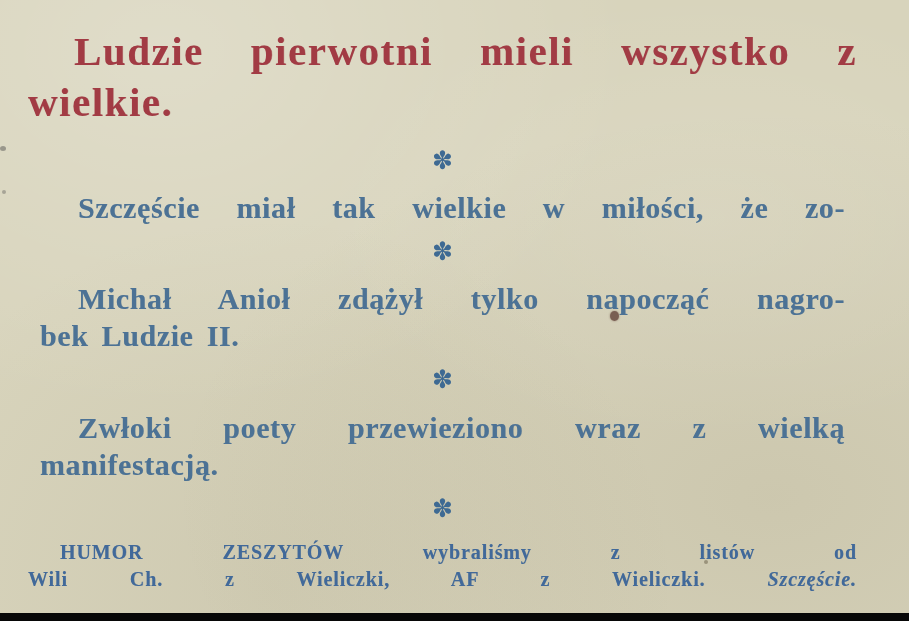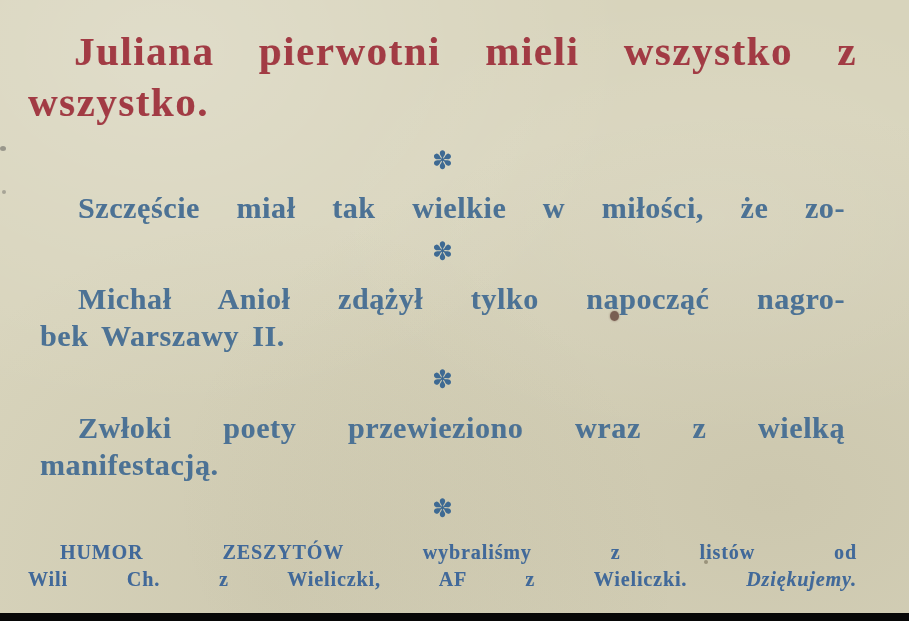--- a/index.html
+++ b/index.html
@@ -93,51 +93,51 @@
   .speck-2 { left: 0px;   top: 146px; width: 6px;  height: 5px;  background: rgba(70,70,70,0.45); }
   .speck-3 { left: 2px;   top: 190px; width: 4px;  height: 4px;  background: rgba(70,70,70,0.35); }
   .speck-4 { left: 704px; top: 560px; width: 4px;  height: 4px;  background: rgba(90,80,60,0.45); }
 </style>
 </head>
 <body>
 
 <div class="page">
 
   <h1 class="heading" style="color: rgb(162, 59, 68);">
-    <span class="h-line h-line1">Juliana pierwotni mieli wszystko z</span>
-    <span class="h-line h-line2">wszystko.</span>
+    <span class="h-line h-line1">Ludzie pierwotni mieli wszystko z</span>
+    <span class="h-line h-line2">wielkie.</span>
   </h1>
 
   <span class="ornament orn-1" style="color: rgb(62, 106, 147);">✽</span>
 
   <p class="joke joke-1" style="color: rgb(76, 114, 149);">
     <span class="line line-full line-indent">Szczęście miał tak wielkie w miłości, że zo-</span>
   </p>
 
   <span class="ornament orn-2" style="color: rgb(62, 106, 147);">✽</span>
 
   <p class="joke joke-2" style="color: rgb(76, 114, 149);">
     <span class="line line-full line-indent">Michał Anioł zdążył tylko napocząć nagro-</span>
-    <span class="line">bek Warszawy II.</span>
+    <span class="line">bek Ludzie II.</span>
   </p>
 
   <span class="ornament orn-3" style="color: rgb(62, 106, 147);">✽</span>
 
   <p class="joke joke-3" style="color: rgb(76, 114, 149);">
     <span class="line line-full line-indent">Zwłoki poety przewieziono wraz z wielką</span>
     <span class="line">manifestacją.</span>
   </p>
 
   <span class="ornament orn-4" style="color: rgb(62, 106, 147);">✽</span>
 
   <div class="credits" style="color: rgb(65, 105, 154);">
     <span class="f-line f-line1">HUMOR ZESZYTÓW wybraliśmy z listów od</span>
     <span class="f-line f-line2">
       <span>Wili Ch. z Wieliczki, AF z Wieliczki.</span>
-      <span class="italic">Dziękujemy.</span>
+      <span class="italic">Szczęście.</span>
     </span>
   </div>
 
   <span class="speck speck-1"></span>
   <span class="speck speck-2"></span>
   <span class="speck speck-3"></span>
   <span class="speck speck-4"></span>
 
   <div class="scan-bar"></div>
 </div>

